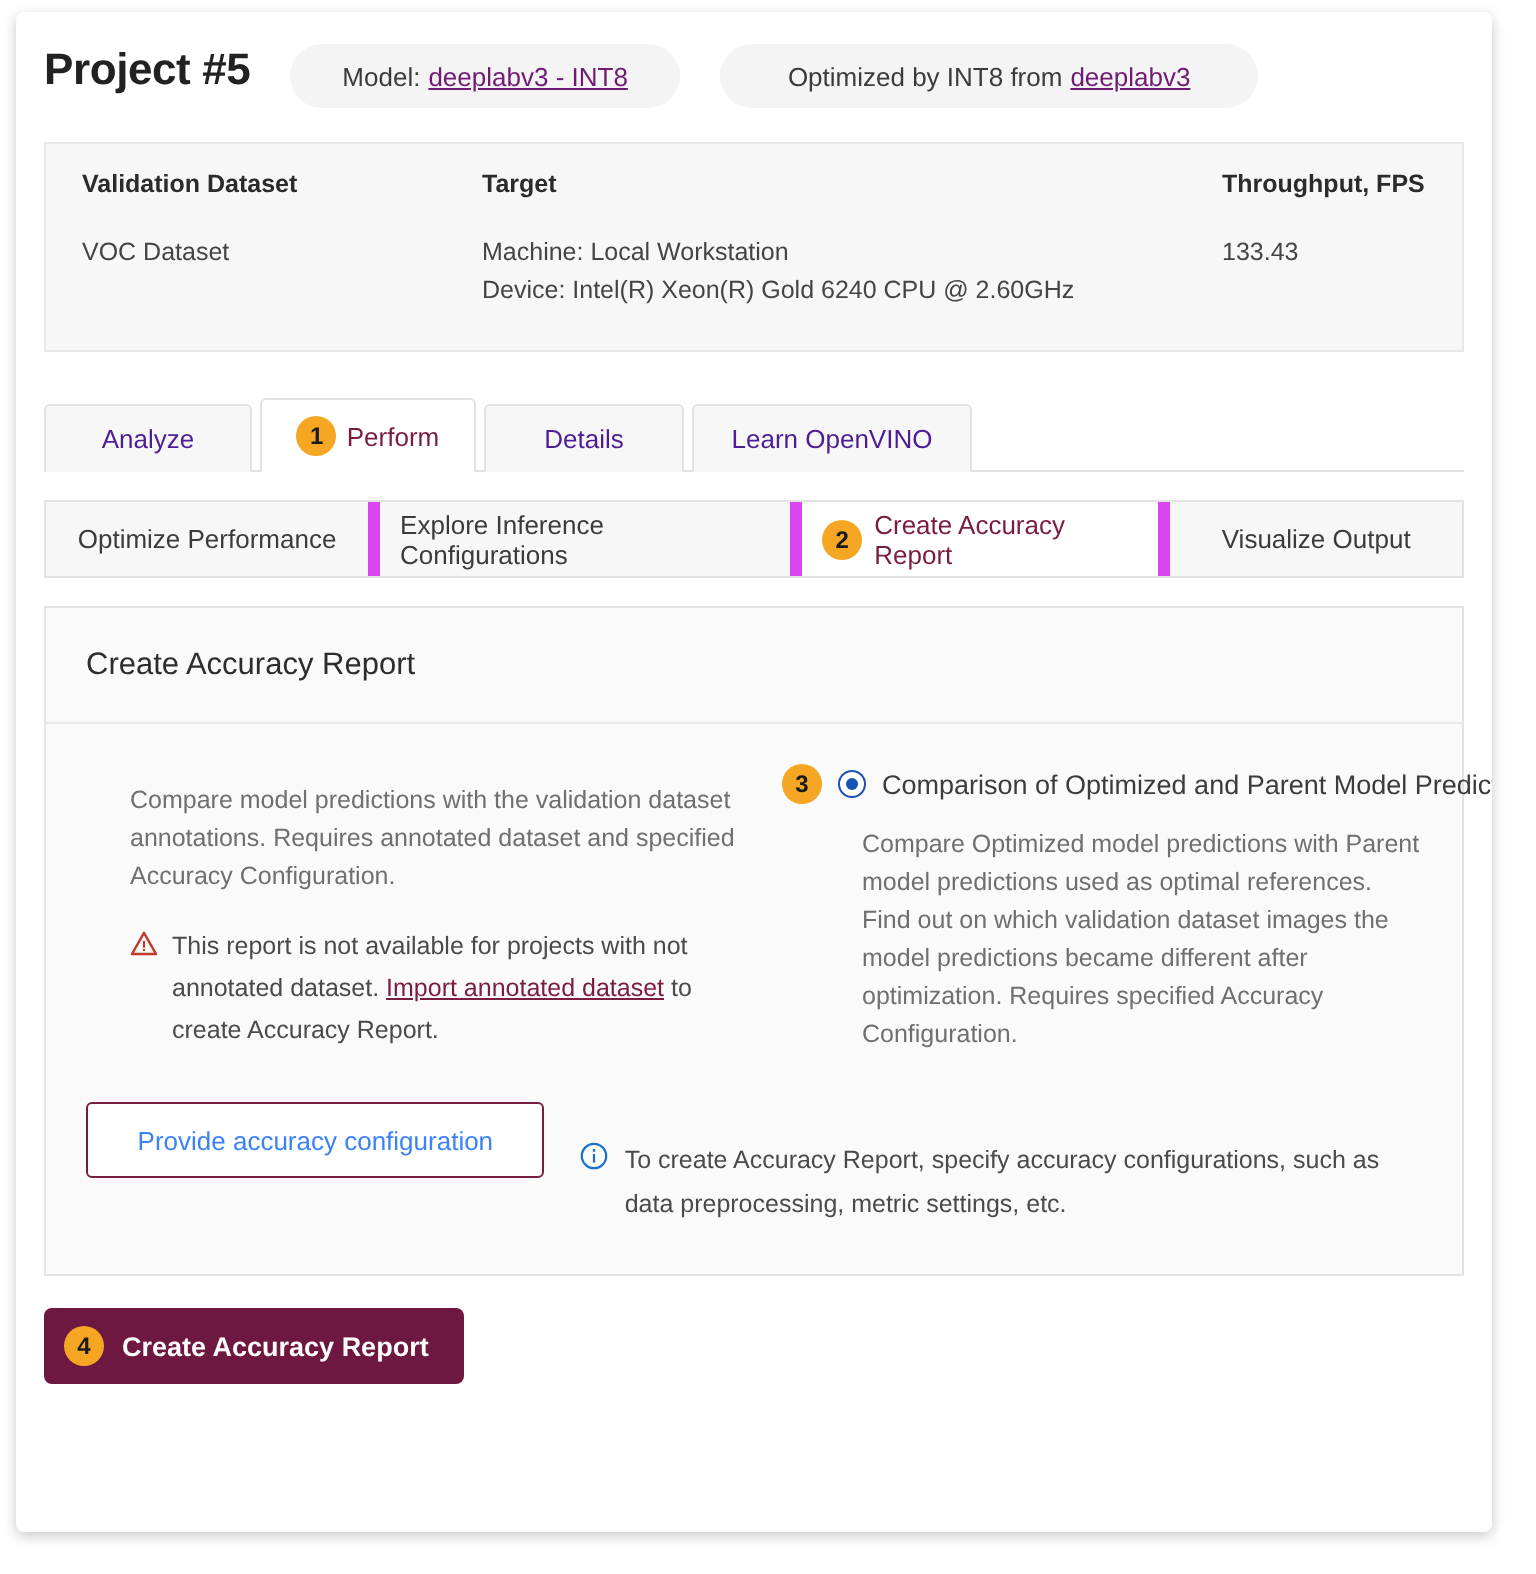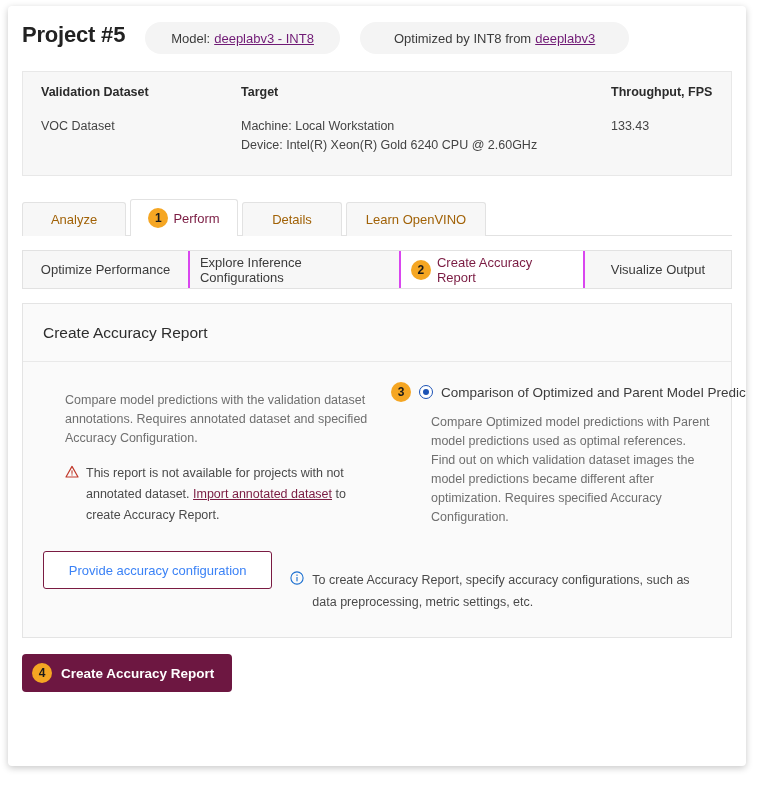--- a/index.html
+++ b/index.html
@@ -107,21 +107,21 @@
     height: 34px;
     background: #f7f7f7;
     border: 1px solid #e2e2e2;
     border-bottom: none;
     border-radius: 3px 3px 0 0;
     display: flex;
     align-items: center;
     justify-content: center;
     gap: 5px;
     font-size: 13px;
-    color: #a16207;
+    color: #4c1d95;
     cursor: pointer;
   }
   .tab.t1 { width: 104px; }
   .tab.t2 { width: 108px; }
   .tab.t3 { width: 100px; }
   .tab.t4 { width: 140px; }
   .tab.active {
     background: #ffffff;
     color: #7a1b42;
     height: 37px;
@@ -151,21 +151,21 @@
     align-items: stretch;
     overflow: hidden;
   }
   .subtab {
     display: flex;
     align-items: center;
     justify-content: center;
     gap: 6px;
     font-size: 13px;
     color: #3b3b3b;
-    border-right: 2px solid #d946ef;
+    border-right: 6px solid #d946ef;
     cursor: pointer;
     padding: 0 10px;
   }
   .subtab.s1 { width: 183px; }
   .subtab.s2 { width: 232px; }
   .subtab.s3 { width: 202px; background: #ffffff; color: #7a1b42; }
   .subtab.s4 { width: 160px; border-right: none; }
 
   
   .report-panel {

